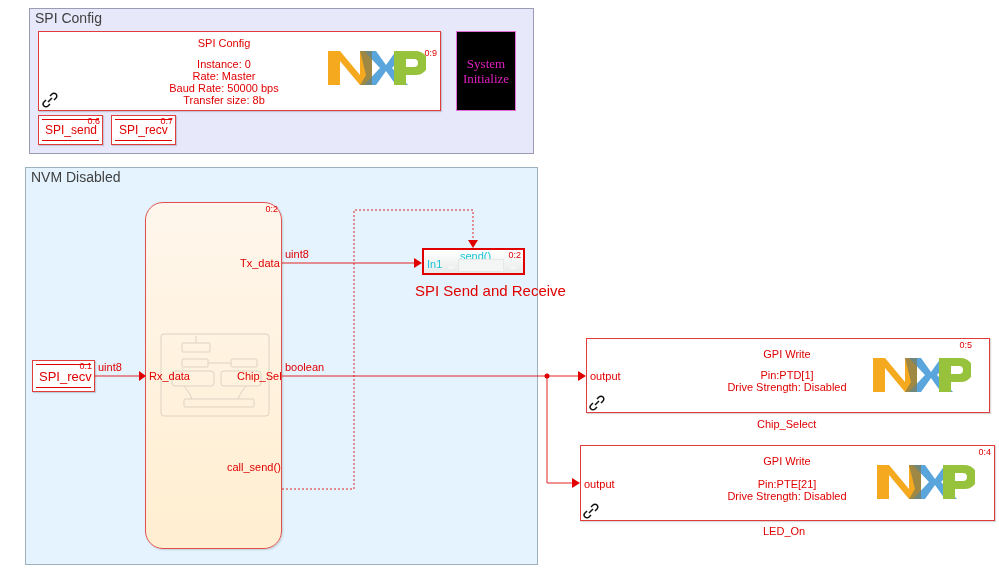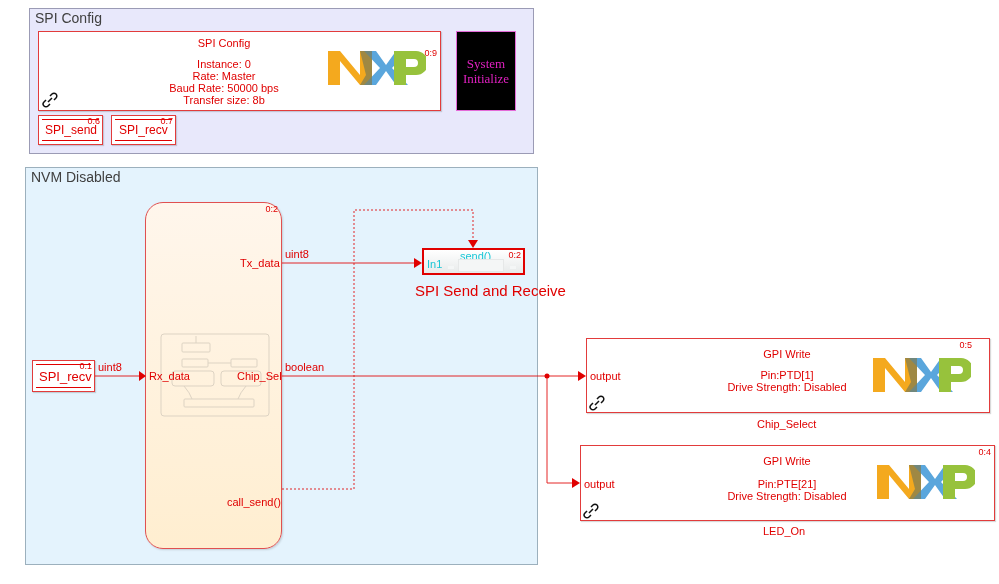--- a/index.html
+++ b/index.html
@@ -76,21 +76,21 @@
       <rect x="18" y="40" width="42" height="15" rx="3"></rect>
       <rect x="67" y="40" width="40" height="15" rx="3"></rect>
       <path d="M30,55 Q36,62 38,68 M92,55 Q86,62 84,68"></path>
       <rect x="30" y="68" width="70" height="8" rx="1"></rect>
     </g>
   </svg>
 </div>
 <div class="txt" style="left:240px; top:257px;">Tx_data</div>
 <div class="txt" style="left:149px; top:370px;">Rx_data</div>
 <div class="txt" style="left:237px; top:370px;">Chip_Sel</div>
-<div class="txt" style="left:227px; top:496px;">call_send()</div>
+<div class="txt" style="left:227px; top:461px;">call_send()</div>
 
 <div class="blk" style="left:32px; top:360px; width:63px; height:32px;">
   <div class="abs" style="left:3px; top:3px; right:3px; border-top:1px solid #e00000;"></div>
   <div class="abs" style="left:3px; bottom:3px; right:3px; border-top:1px solid #e00000;"></div>
   <div class="txt" style="left:6px; top:8px; font-size:13px;">SPI_recv</div>
   <div class="prio" style="right:2px; top:0px;">0:1</div>
 </div>
 
 <div class="txt" style="left:98px; top:361px;">uint8</div>
 <div class="txt" style="left:285px; top:248px;">uint8</div>

